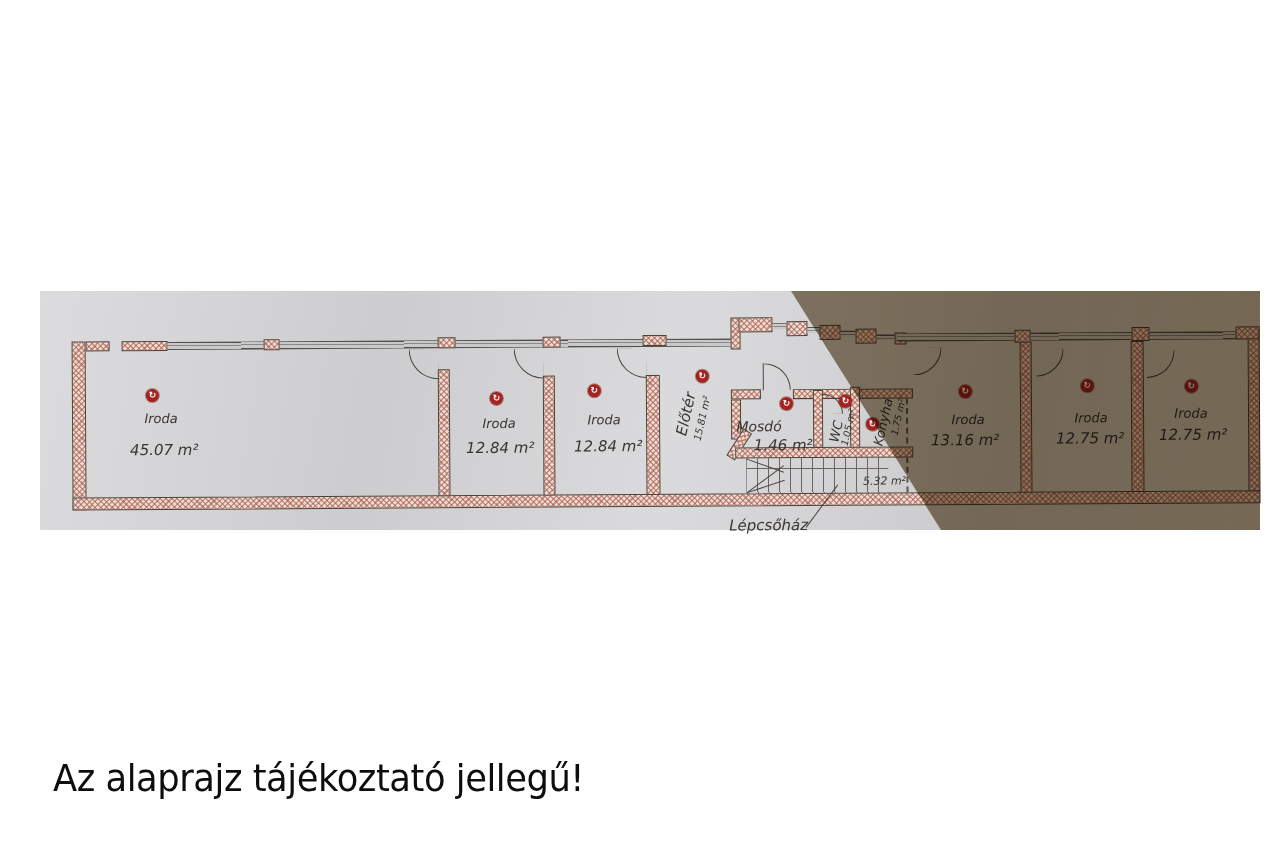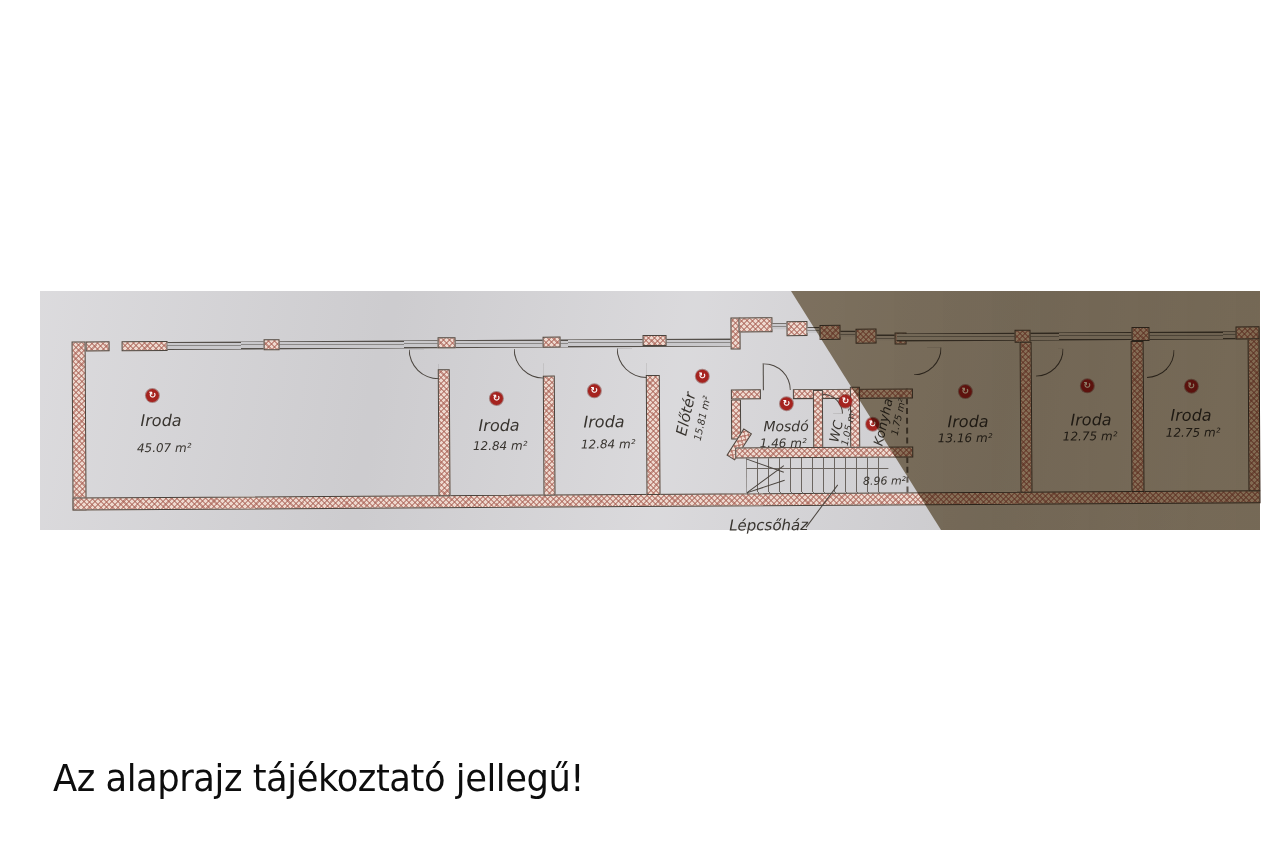--- a/index.html
+++ b/index.html
@@ -30,22 +30,22 @@
   .leaf,.line{position:absolute;background:#4a443e;}
   .line{height:1px;transform-origin:0 0;}
   .treads{position:absolute;
     background:
       linear-gradient(to bottom, transparent 10px,#6b6560 10px,#6b6560 11px,transparent 11px),
       repeating-linear-gradient(to right,#6b6560 0 1px,transparent 1px 11px);}
   .marker{position:absolute;width:13px;height:13px;border-radius:50%;background:#a5231f;
     color:#fff;font-size:9px;line-height:13px;text-align:center;font-weight:bold;
     box-shadow:0 0 0 1px rgba(110,28,22,.45);}
   .rlabel{position:absolute;text-align:center;color:#38342f;font-style:italic;white-space:nowrap;}
-  .rname{font-size:16px;}
-  .rarea{font-size:12px;}
+  .rname{font-size:13px;}
+  .rarea{font-size:15px;}
   .rot{transform:rotate(-77deg);transform-origin:50% 50%;}
   .slabel{font-size:15px;}
   
   .shadow{position:absolute;inset:0;mix-blend-mode:multiply;pointer-events:none;
     background:linear-gradient(to right, rgba(150,134,108,.85), rgba(132,117,92,.95));
     -webkit-clip-path:polygon(751px 0,1220px 0,1220px 239px,901px 239px);
     clip-path:polygon(751px 0,1220px 0,1220px 239px,901px 239px);}
   .caption{position:absolute;left:53px;top:756px;font-size:38px;color:#0d0d0d;
     font-family:"DejaVu Sans",sans-serif;letter-spacing:-.5px;
     transform:scaleX(.93);transform-origin:0 50%;white-space:nowrap;}
@@ -130,39 +130,39 @@
 
     <div class="rlabel rname" style="left:414px;top:124px;width:90px">Iroda</div>
     <div class="rlabel rarea" style="left:415px;top:147px;width:90px">12.84 m²</div>
 
     <div class="rlabel rname" style="left:519px;top:121px;width:90px">Iroda</div>
     <div class="rlabel rarea" style="left:523px;top:146px;width:90px">12.84 m²</div>
 
     <div class="rlabel rname rot" style="left:611px;top:114px;width:70px;font-size:15px">Előtér</div>
     <div class="rlabel rarea rot" style="left:627px;top:122px;width:70px;font-size:10px">15.81 m²</div>
 
-    <div class="rlabel rname" style="left:701px;top:128px;width:90px;font-size:14px">Mosdó</div>
+    <div class="rlabel rname" style="left:674px;top:128px;width:90px;font-size:14px">Mosdó</div>
     <div class="rlabel rarea" style="left:698px;top:146px;width:90px">1.46 m²</div>
 
     <div class="rlabel rname rot" style="left:771px;top:134px;width:50px;font-size:13px">WC</div>
     <div class="rlabel rarea rot" style="left:783px;top:132px;width:50px;font-size:9.5px">1.05 m²</div>
 
     <div class="rlabel rname rot" style="left:803px;top:125px;width:80px;font-size:13px">Konyha</div>
     <div class="rlabel rarea rot" style="left:823px;top:122px;width:70px;font-size:9.5px">1.75 m²</div>
 
     <div class="rlabel rname" style="left:883px;top:123px;width:90px">Iroda</div>
     <div class="rlabel rarea" style="left:880px;top:142px;width:90px">13.16 m²</div>
 
     <div class="rlabel rname" style="left:1006px;top:122px;width:90px">Iroda</div>
     <div class="rlabel rarea" style="left:1005px;top:141px;width:90px">12.75 m²</div>
 
     <div class="rlabel rname" style="left:1106px;top:118px;width:90px">Iroda</div>
     <div class="rlabel rarea" style="left:1108px;top:138px;width:90px">12.75 m²</div>
 
-    <div class="rlabel rarea" style="left:804px;top:185px;width:80px;font-size:11px">8.96 m²</div>
+    <div class="rlabel rarea" style="left:804px;top:185px;width:80px;font-size:11px">5.32 m²</div>
     <div class="rlabel slabel" style="left:678px;top:226px;width:100px">Lépcsőház</div>
     <div class="line" style="left:765px;top:237px;width:53px;transform:rotate(-53deg)"></div>
   </div>
 
   <div class="shadow"></div>
 </div>
 
 <div class="caption">Az alaprajz tájékoztató jellegű!</div>
 
 </body></html>

